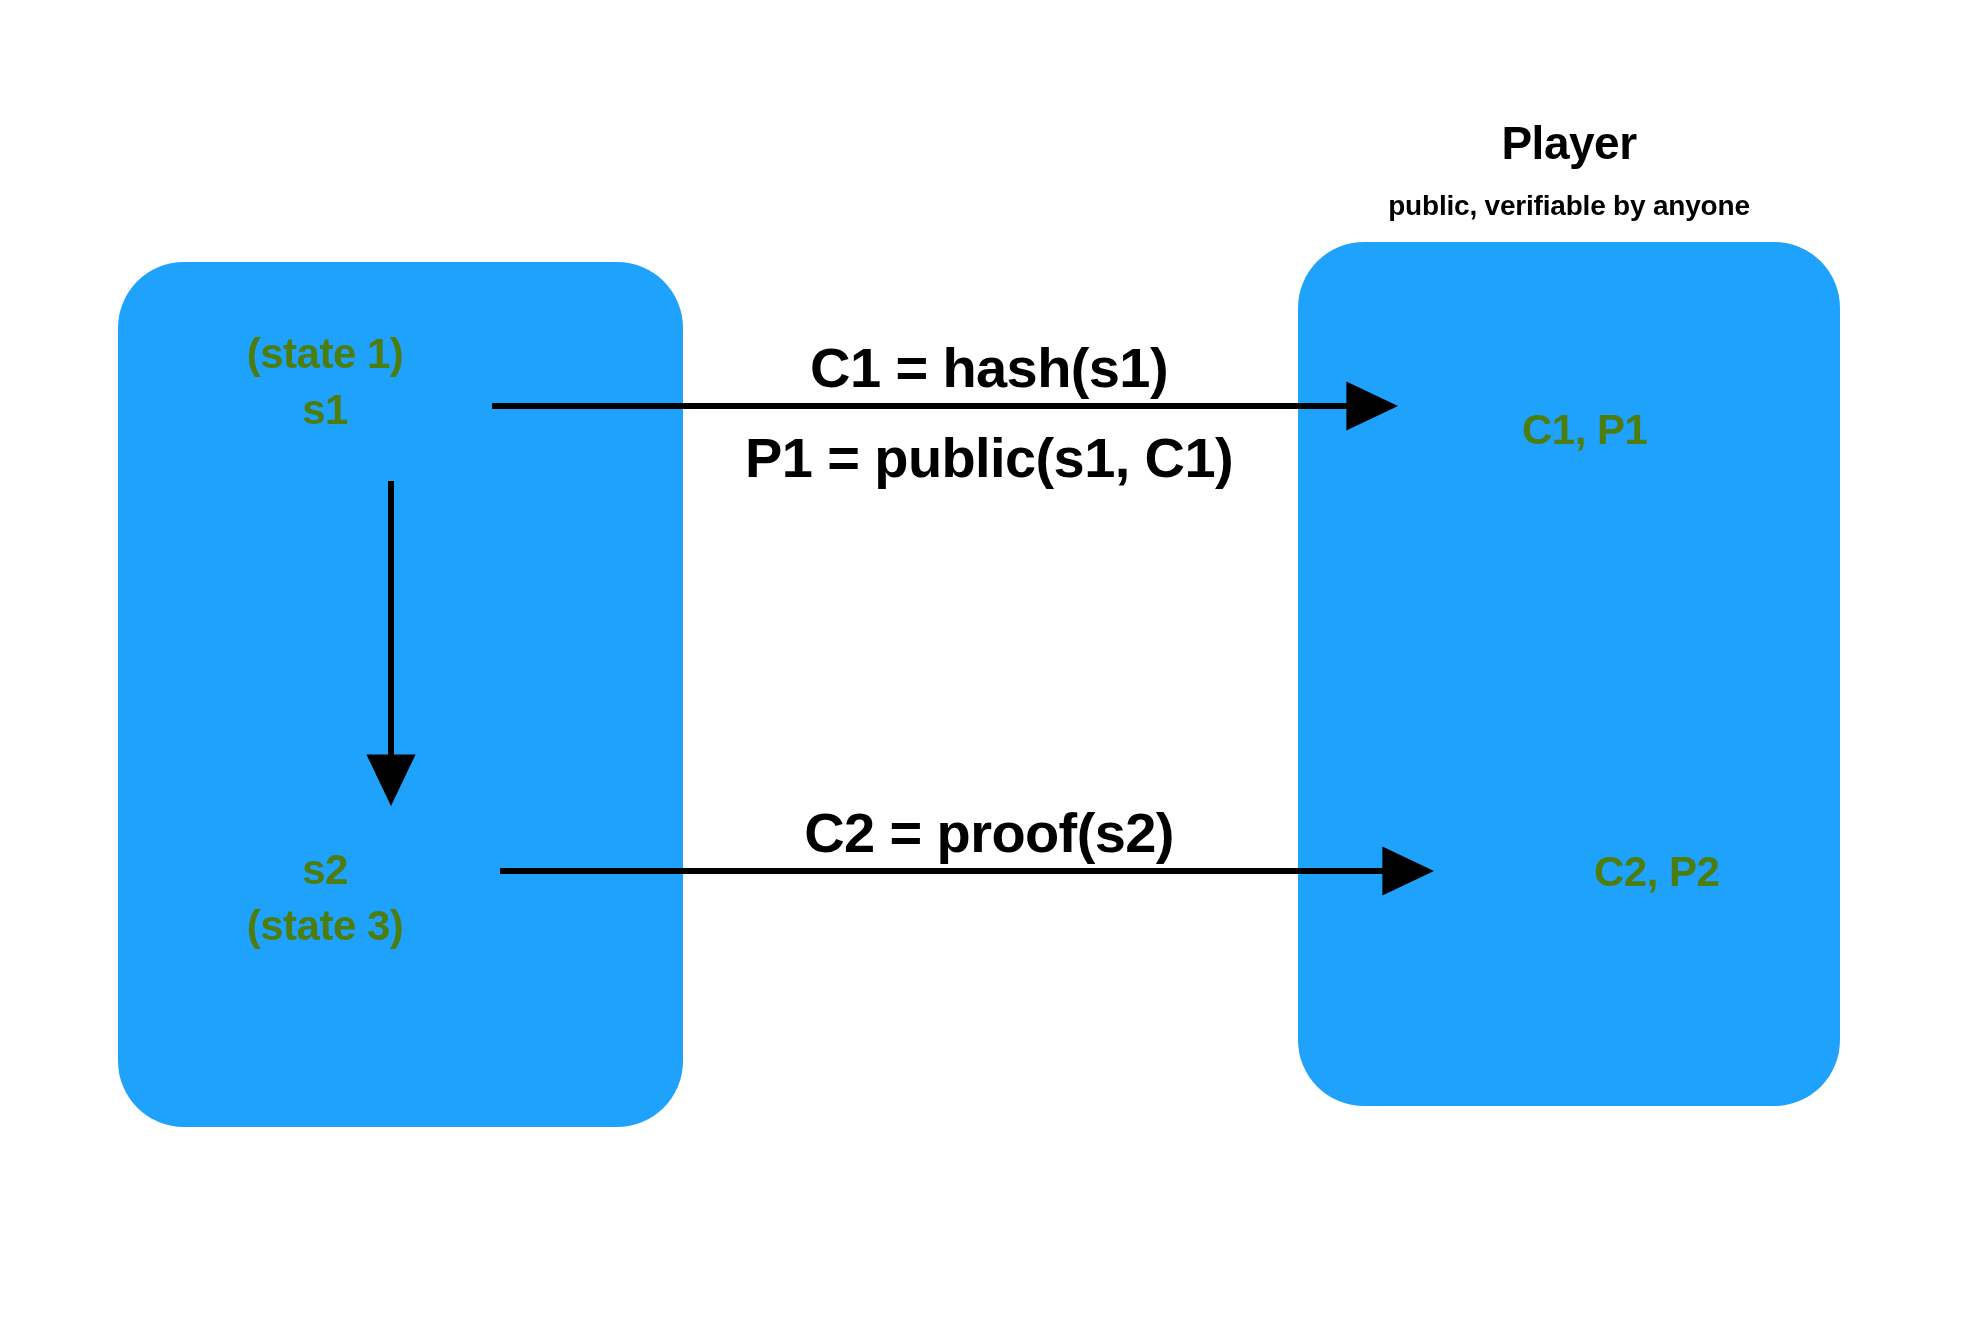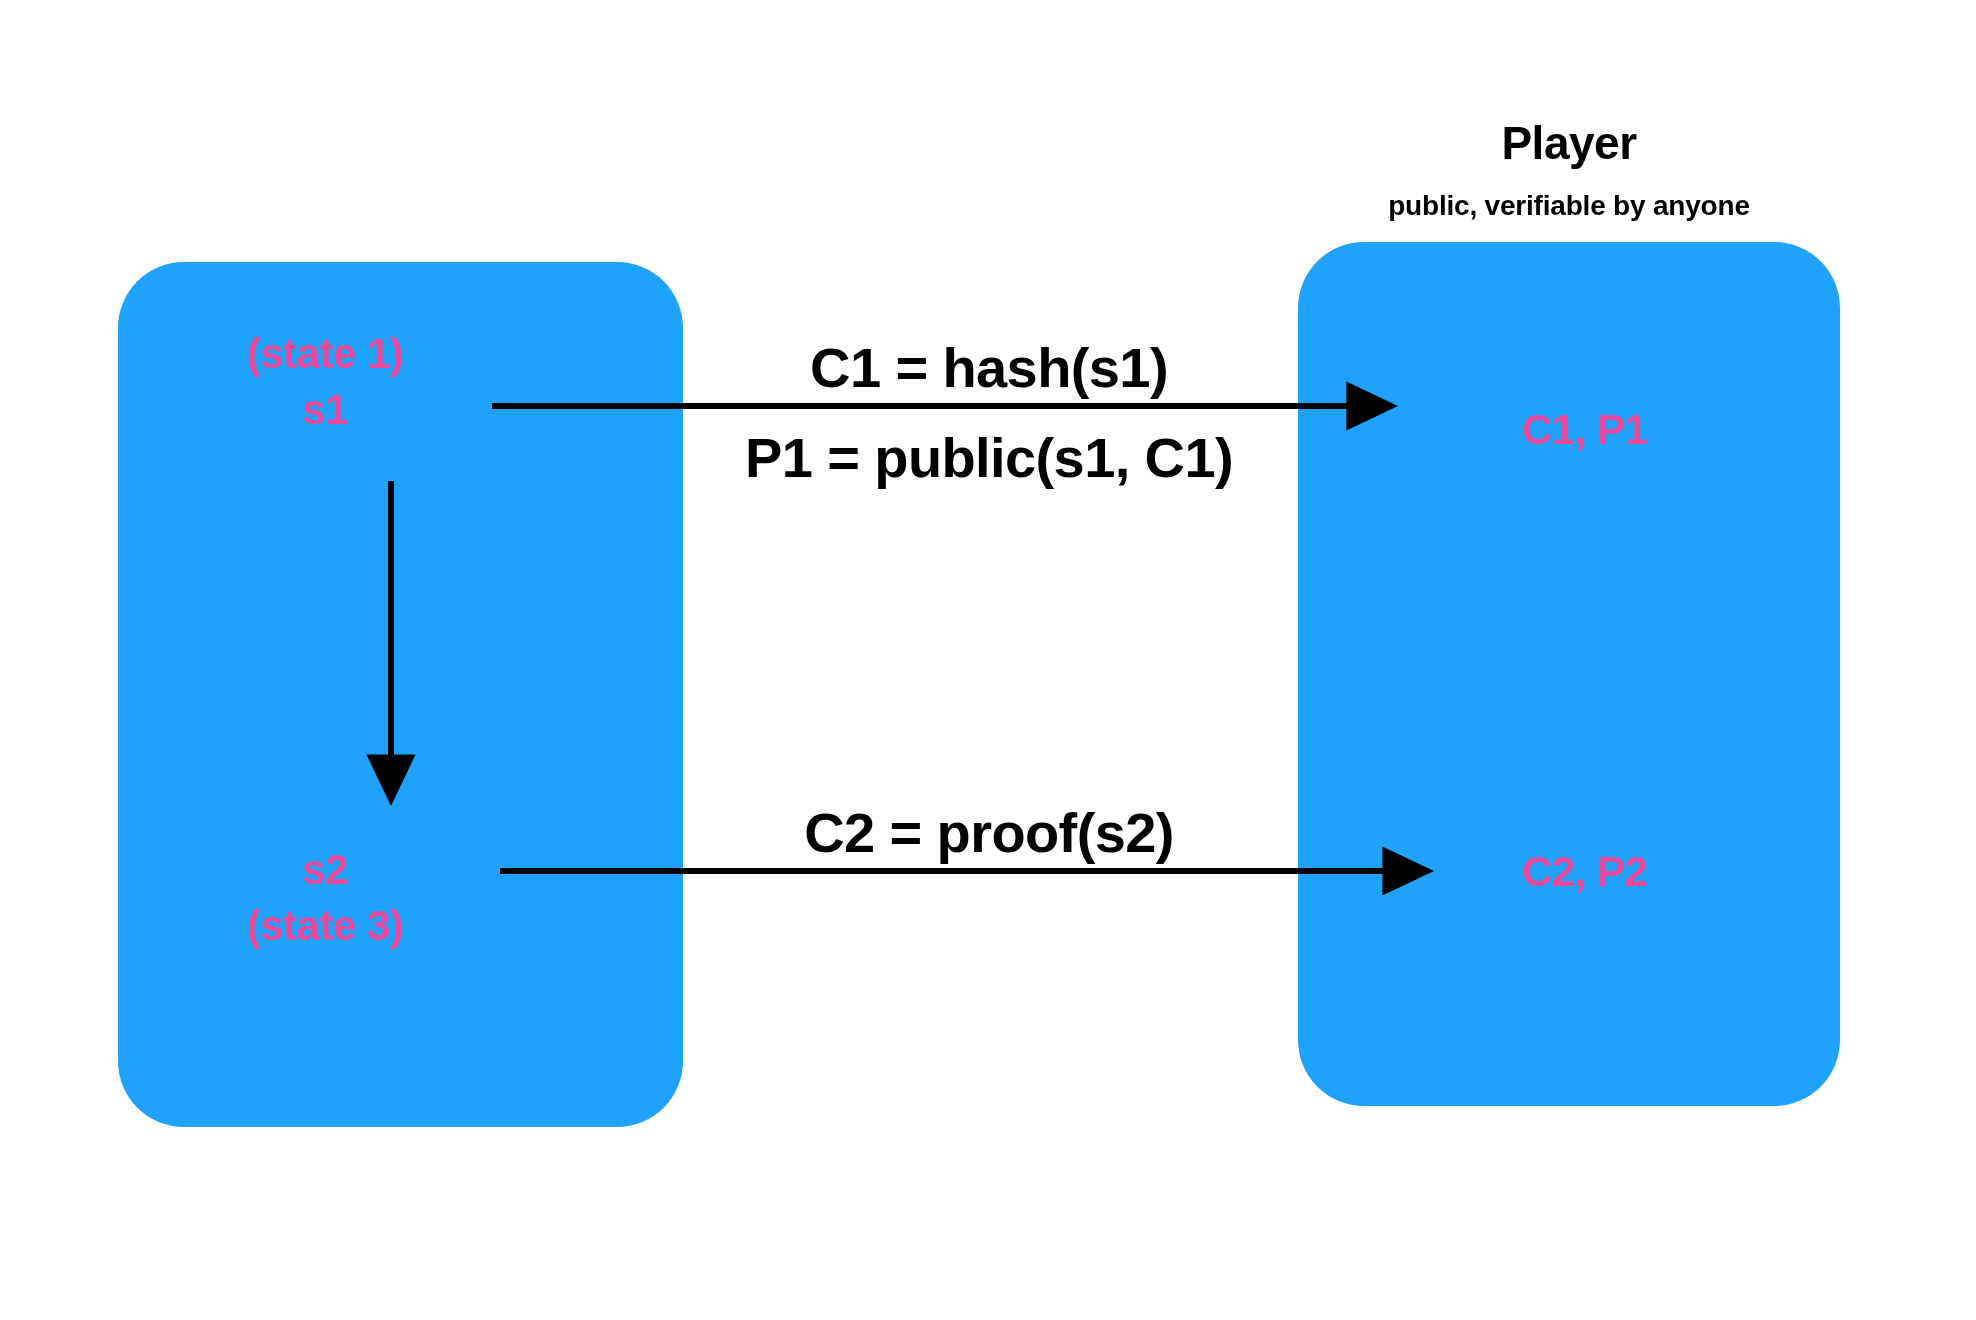--- a/index.html
+++ b/index.html
@@ -43,21 +43,21 @@
 
   
   .panel {
     position: absolute;
     border-radius: 66px;
   }
 
   
   .panel-label {
     position: absolute;
-    color: #ec4899;
+    color: #4d7c0f;
     font-size: 42px;
     font-weight: 700;
     letter-spacing: -0.5px;
     line-height: 1.12;
     white-space: nowrap;
   }
   .panel-label.center { text-align: center; }
 
   
   .edge-label {
@@ -99,21 +99,21 @@
   <div class="panel-label center" style="left:160px; top:386px; width:330px;">s1</div>
 
   <div class="panel-label center" style="left:160px; top:846px; width:330px;">s2</div>
 
   <div class="panel-label center" style="left:160px; top:902px; width:330px;">(state 3)</div>
 
   <div class="panel" style="left:1298px; top:242px; width:542px; height:864px; background:#1FA2FB;"></div>
 
   <div class="panel-label" style="left:1522px; top:406px;">C1, P1</div>
 
-  <div class="panel-label" style="left:1522px; top:848px;">C2, P2</div>
+  <div class="panel-label" style="left:1594px; top:848px;">C2, P2</div>
 
   <div class="edge-label" style="left:683px; top:337px; width:612px;">C1 = hash(s1)</div>
 
   <div class="edge-label" style="left:683px; top:427px; width:612px;">P1 = public(s1, C1)</div>
 
   <div class="edge-label" style="left:683px; top:802px; width:612px;">C2 = proof(s2)</div>
 
 
   <svg id="arrows" viewBox="0 0 1976 1320">
     <defs>

